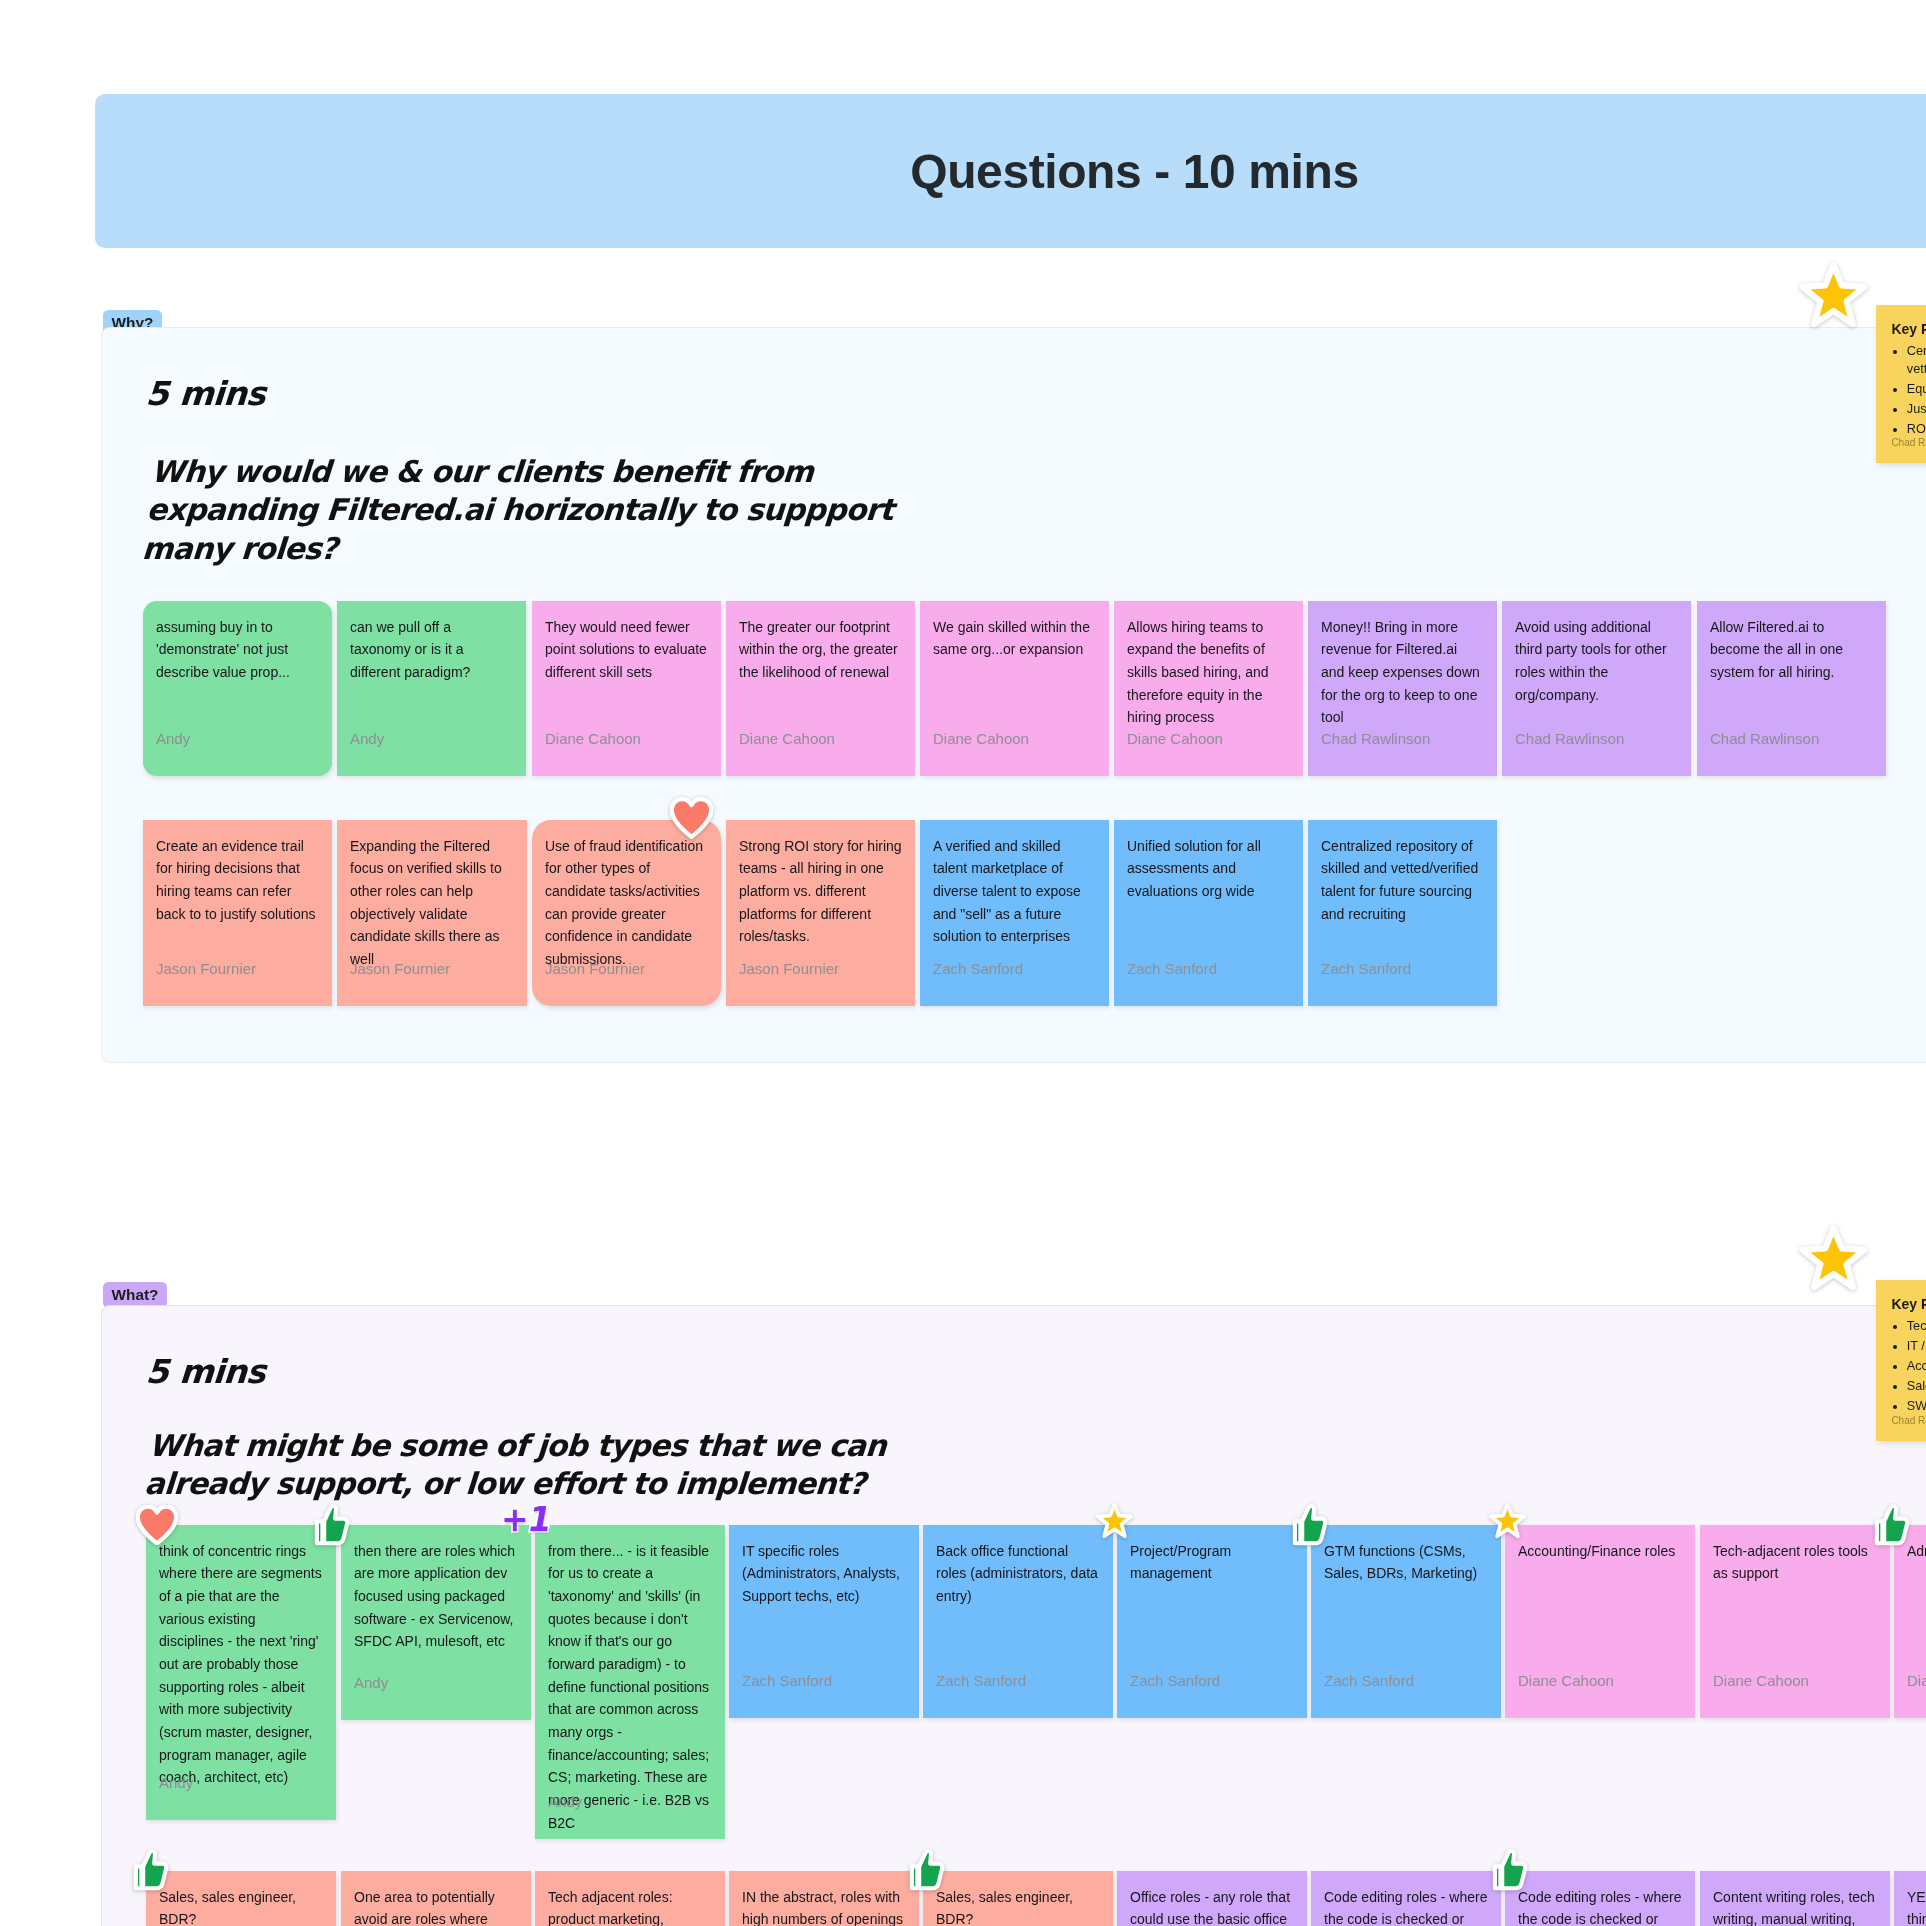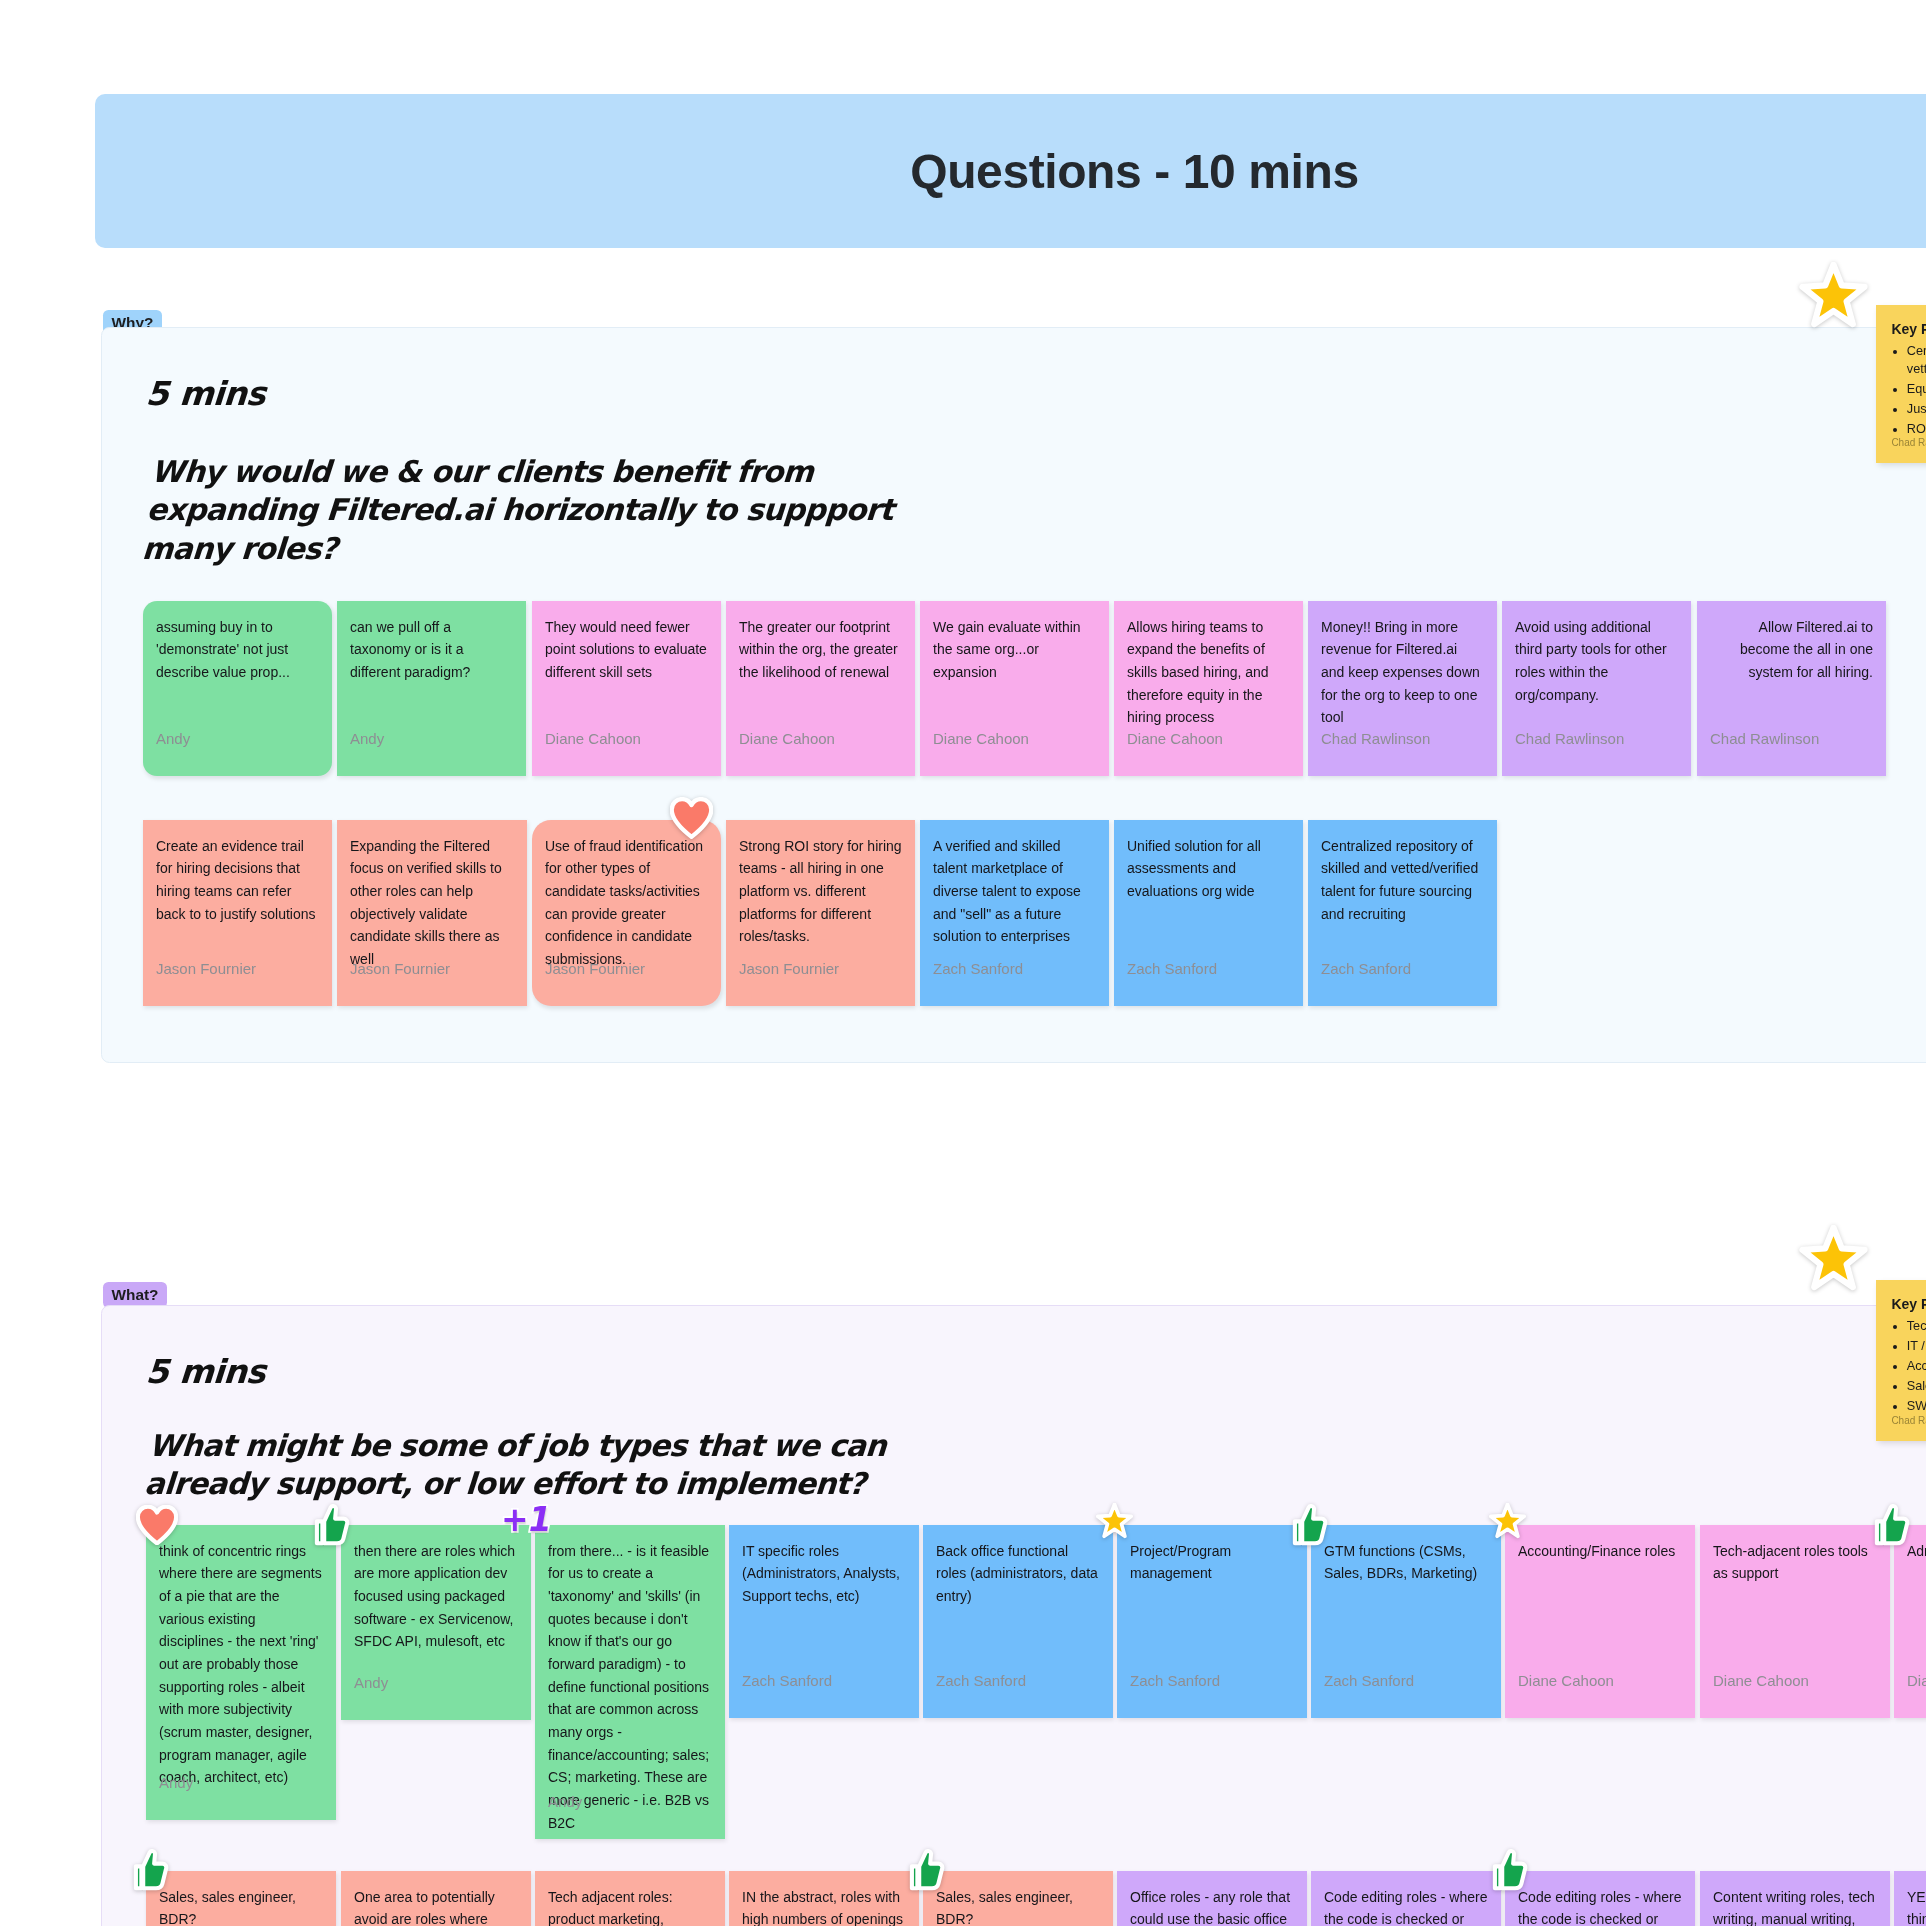--- a/index.html
+++ b/index.html
@@ -169,36 +169,36 @@
     </div>
   <div class="note" style="left:532px; top:601px; width:189px; height:175px; background:#f9aceb;">
       <div class="note-body">They would need fewer point solutions to evaluate different skill sets</div>
       <div class="note-author">Diane Cahoon</div>
     </div>
   <div class="note" style="left:726px; top:601px; width:189px; height:175px; background:#f9aceb;">
       <div class="note-body">The greater our footprint within the org, the greater the likelihood of renewal</div>
       <div class="note-author">Diane Cahoon</div>
     </div>
   <div class="note" style="left:920px; top:601px; width:189px; height:175px; background:#f9aceb;">
-      <div class="note-body">We gain evaluate within the same org...or expansion</div>
+      <div class="note-body">We gain skilled within the same org...or expansion</div>
       <div class="note-author">Diane Cahoon</div>
     </div>
   <div class="note" style="left:1114px; top:601px; width:189px; height:175px; background:#f9aceb;">
       <div class="note-body">Allows hiring teams to expand the benefits of skills based hiring, and therefore equity in the hiring process</div>
       <div class="note-author">Diane Cahoon</div>
     </div>
   <div class="note" style="left:1308px; top:601px; width:189px; height:175px; background:#cfa8fa;">
       <div class="note-body">Money!! Bring in more revenue for Filtered.ai and keep expenses down for the org to keep to one tool</div>
       <div class="note-author">Chad Rawlinson</div>
     </div>
   <div class="note" style="left:1502px; top:601px; width:189px; height:175px; background:#cfa8fa;">
       <div class="note-body">Avoid using additional third party tools for other roles within the org/company.</div>
       <div class="note-author">Chad Rawlinson</div>
     </div>
-  <div class="note" style="left:1697px; top:601px; width:189px; height:175px; background:#cfa8fa;text-align:right;">
+  <div class="note" style="left:1697px; top:601px; width:189px; height:175px; background:#cfa8fa;">
       <div class="note-body">Allow Filtered.ai to become the all in one system for all hiring.</div>
       <div class="note-author">Chad Rawlinson</div>
     </div>
 
   <div class="note" style="left:143px;  top:820px; width:189px; height:186px; background:#fcada0;">
       <div class="note-body">Create an evidence trail for hiring decisions that hiring teams can refer back to to justify solutions</div>
       <div class="note-author">Jason Fournier</div>
     </div>
   <div class="note" style="left:337px;  top:820px; width:190px; height:186px; background:#fcada0;">
       <div class="note-body">Expanding the Filtered focus on verified skills to other roles can help objectively validate candidate skills there as well</div>

